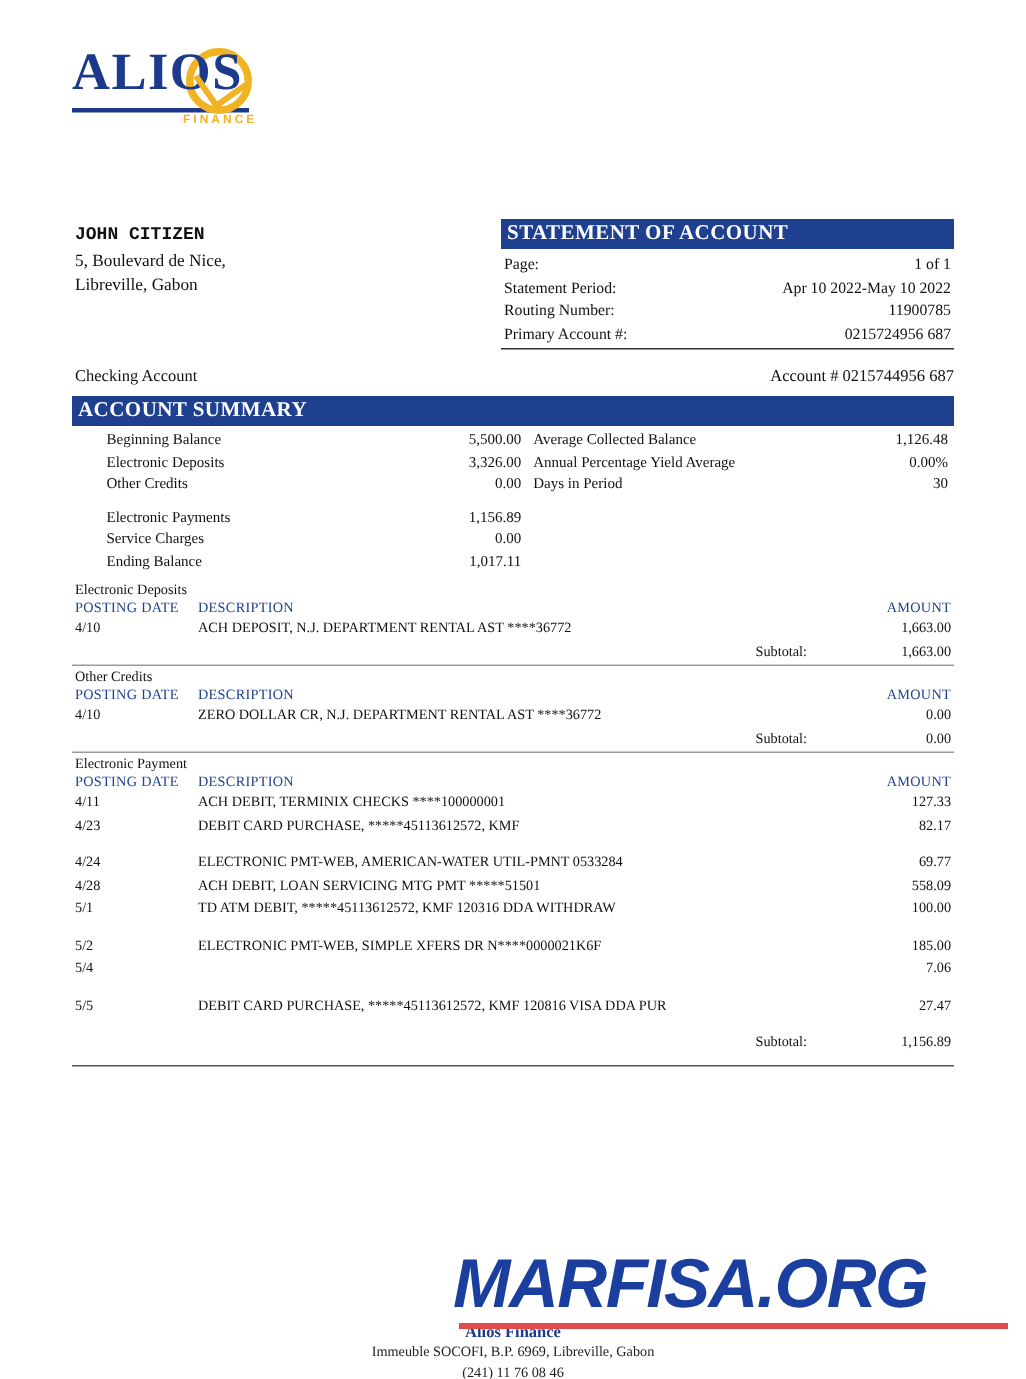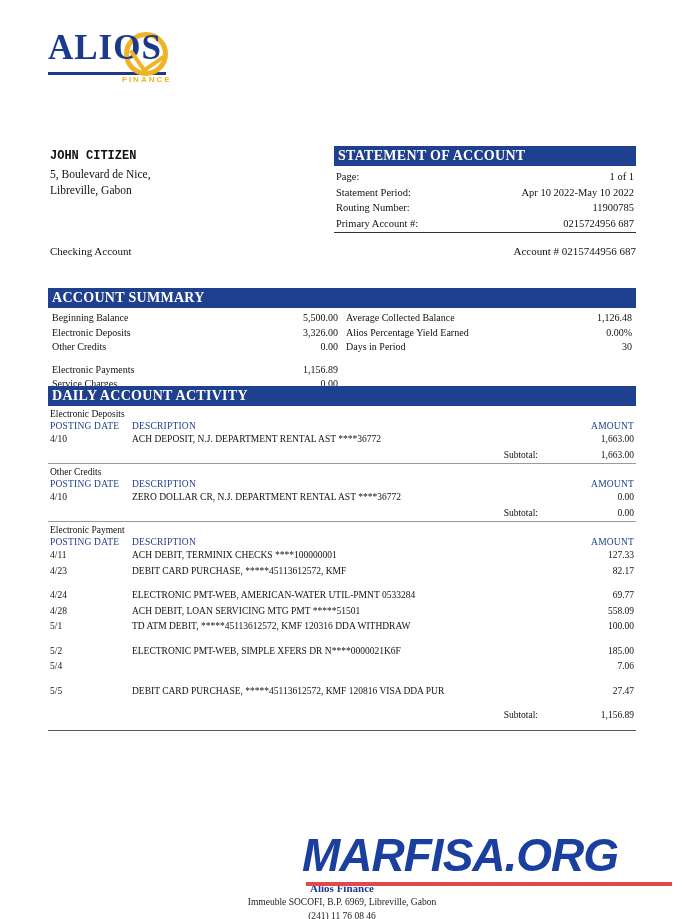--- a/index.html
+++ b/index.html
@@ -139,27 +139,28 @@
     display: flex;
     justify-content: space-between;
     font-size: 11px;
   }
   .acct-line .right { font-size: 11px; }
 
   
   .summary-wrap {
     position: absolute;
     left: 48px;
-    top: 288px;
+    top: 264px;
     width: 588px;
   }
   .summary-grid {
     display: flex;
     font-size: 10px;
     margin-top: 3px;
+    margin-left: 19px;
   }
   .sum-col {
     width: 50%;
     padding: 0 4px;
     box-sizing: border-box;
   }
   .sum-row {
     display: flex;
     justify-content: space-between;
     line-height: 14.5px;
@@ -334,33 +335,32 @@
           <span>Ending Balance</span>
           <span>1,017.11</span>
         </div>
       </div>
       <div class="sum-col">
         <div class="sum-row">
           <span>Average Collected Balance</span>
           <span>1,126.48</span>
         </div>
         <div class="sum-row">
-          <span>Alios Percentage Yield Earned</span>
+          <span>Annual Percentage Yield Average</span>
           <span>0.00%</span>
         </div>
         <div class="sum-row">
           <span>Days in Period</span>
           <span>30</span>
         </div>
       </div>
     </div>
   </div>
 
   <div class="activity-wrap">
-    <div class="bar">DAILY ACCOUNT ACTIVITY</div>
 
     <div class="sect-label">Electronic Deposits</div>
     <table class="txn">
       <thead>
         <tr>
           <th class="col-date">POSTING DATE</th>
           <th class="col-desc">DESCRIPTION</th>
           <th class="col-amt amt">AMOUNT</th>
         </tr>
       </thead>

